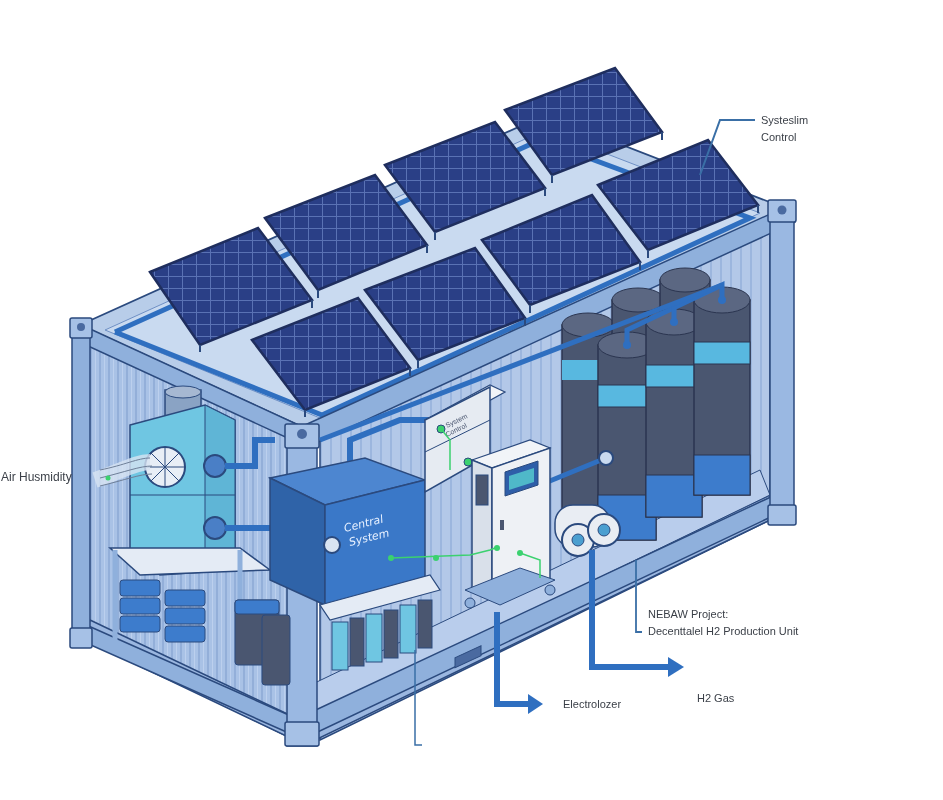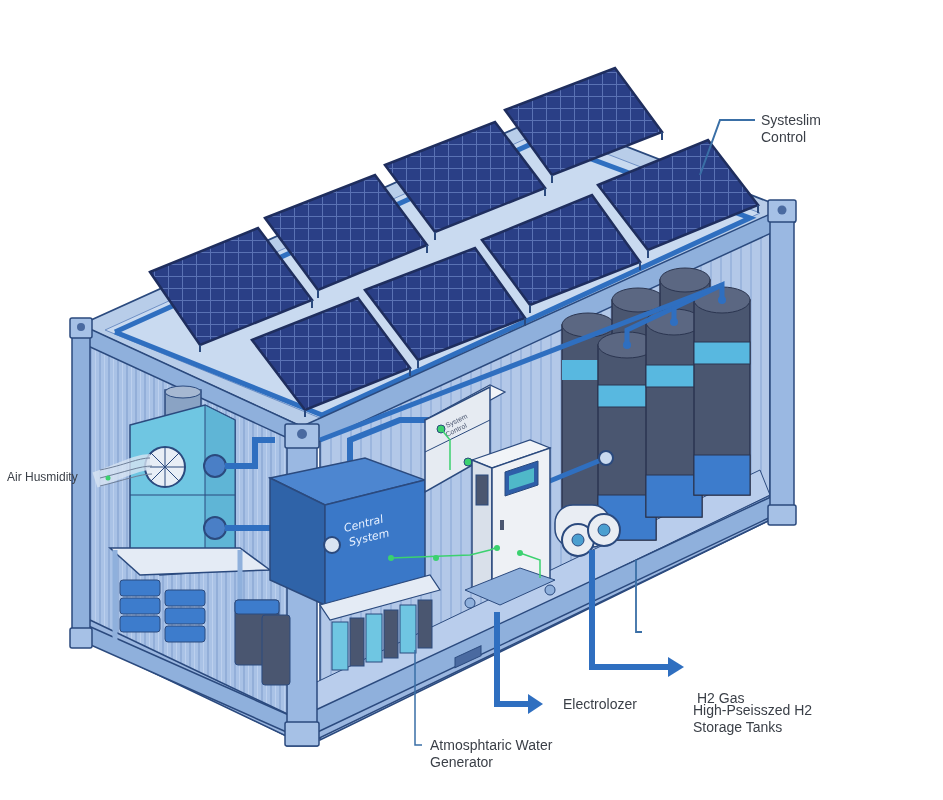--- a/index.html
+++ b/index.html
@@ -1,18 +1,18 @@
 <!DOCTYPE html>
 <html><head>
 <meta charset="utf-8">
 <style>
   html, body { margin: 0; padding: 0; background: #ffffff; }
   body { width: 943px; height: 800px; position: relative; overflow: hidden; font-family: "Liberation Sans", sans-serif; }
   #stage { position: absolute; left: 0; top: 0; width: 943px; height: 800px; }
-  .label { position: absolute; font-size: 14px; color: #3a3f47; line-height: 17px; white-space: nowrap; font-family: "Liberation Sans", sans-serif; }
+  .label { position: absolute; font-size: 11px; color: #3a3f47; line-height: 17px; white-space: nowrap; font-family: "Liberation Sans", sans-serif; }
   .label span { display: block; }
   .panel-text { font-family: "DejaVu Sans", sans-serif; font-style: italic; }
 </style>
 </head>
 <body>
 
 <div id="stage">
 <svg width="943" height="800" viewBox="0 0 943 800" xmlns="http://www.w3.org/2000/svg">
   <defs>
     <pattern id="corr" width="9" height="10" patternUnits="userSpaceOnUse">
@@ -287,29 +287,25 @@
     <polygon points="528,694 543,704 528,714" fill="#2f6fc0"></polygon>
   </g>
 </svg>
 
 
 <div class="label" style="left:761px; top:112px;">
   <span>Systeslim</span>
   <span>Control</span>
 </div>
 
-<div class="label" style="left:7px; top:469px; font-size:12px;">Air Husmidity</div>
-
+<div class="label" style="left:1px; top:469px; font-size:12px;">Air Husmidity</div>
+
+<div class="label" style="left:648px; top:606px;">
+  <span>NEBAW Project:</span>
+  <span>Decenttalel H2 Production Unit</span>
+</div>
 
 <div class="label" style="left:697px; top:690px;">H2 Gas</div>
 
 <div class="label" style="left:563px; top:696px;">Electrolozer</div>
 
-<div class="label" style="left:693px; top:702px;">
-  <span>High-Pseisszed H2</span>
-  <span>Storage Tanks</span>
+
 </div>
 
-<div class="label" style="left:430px; top:737px;">
-  <span>Atmosphtaric Water</span>
-  <span>Generator</span>
-</div>
-</div>
-
 </body></html>

